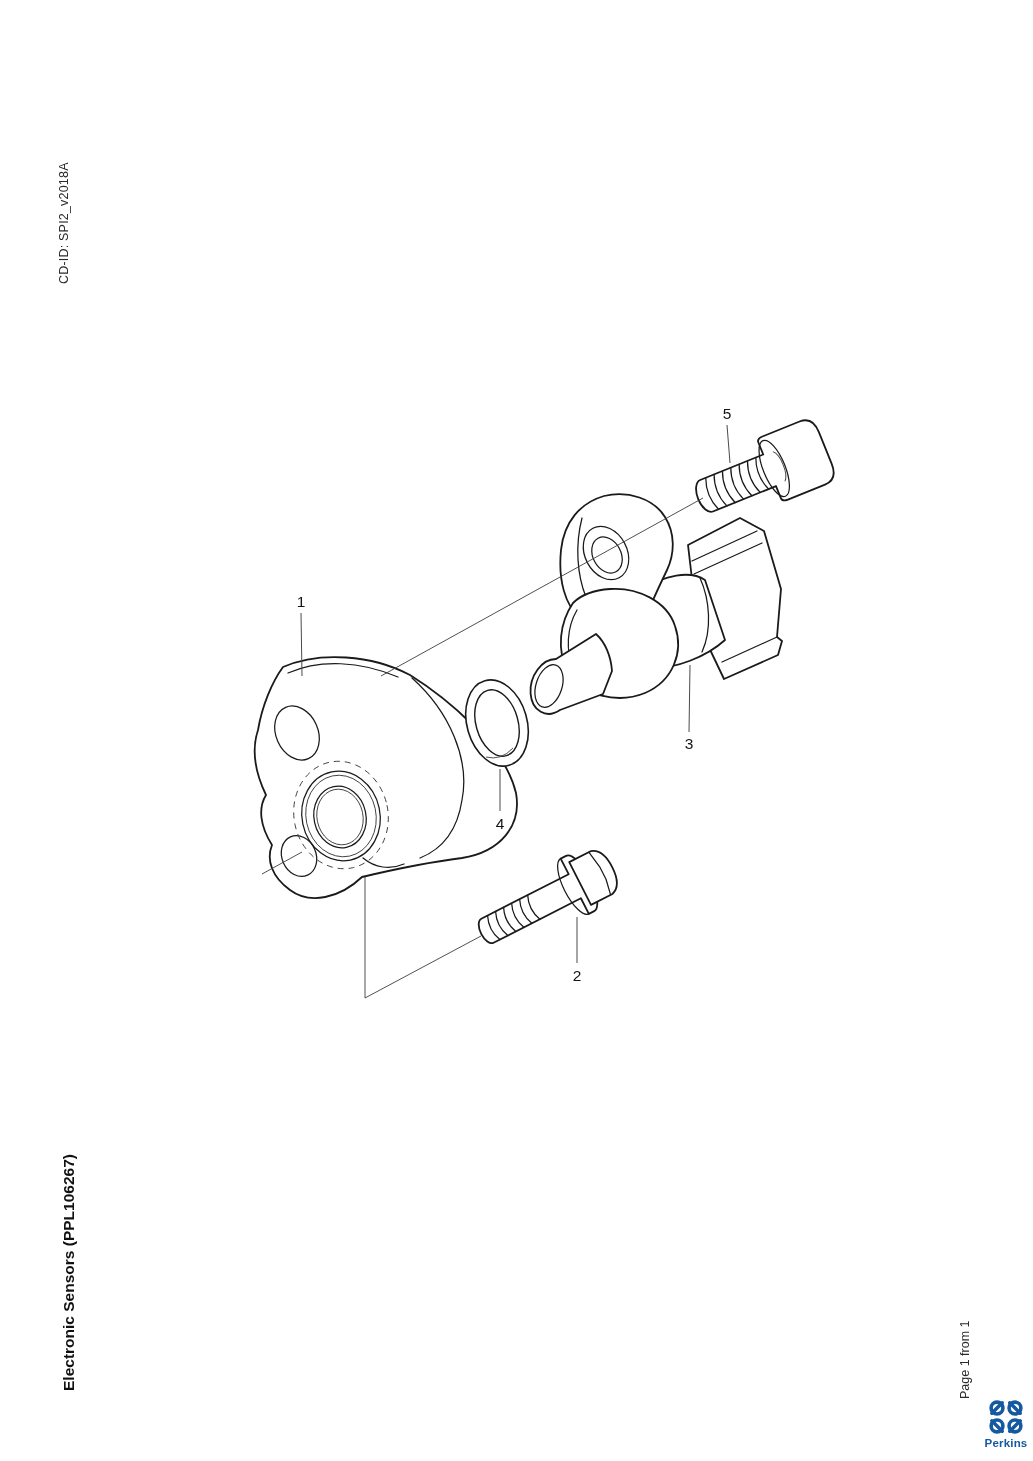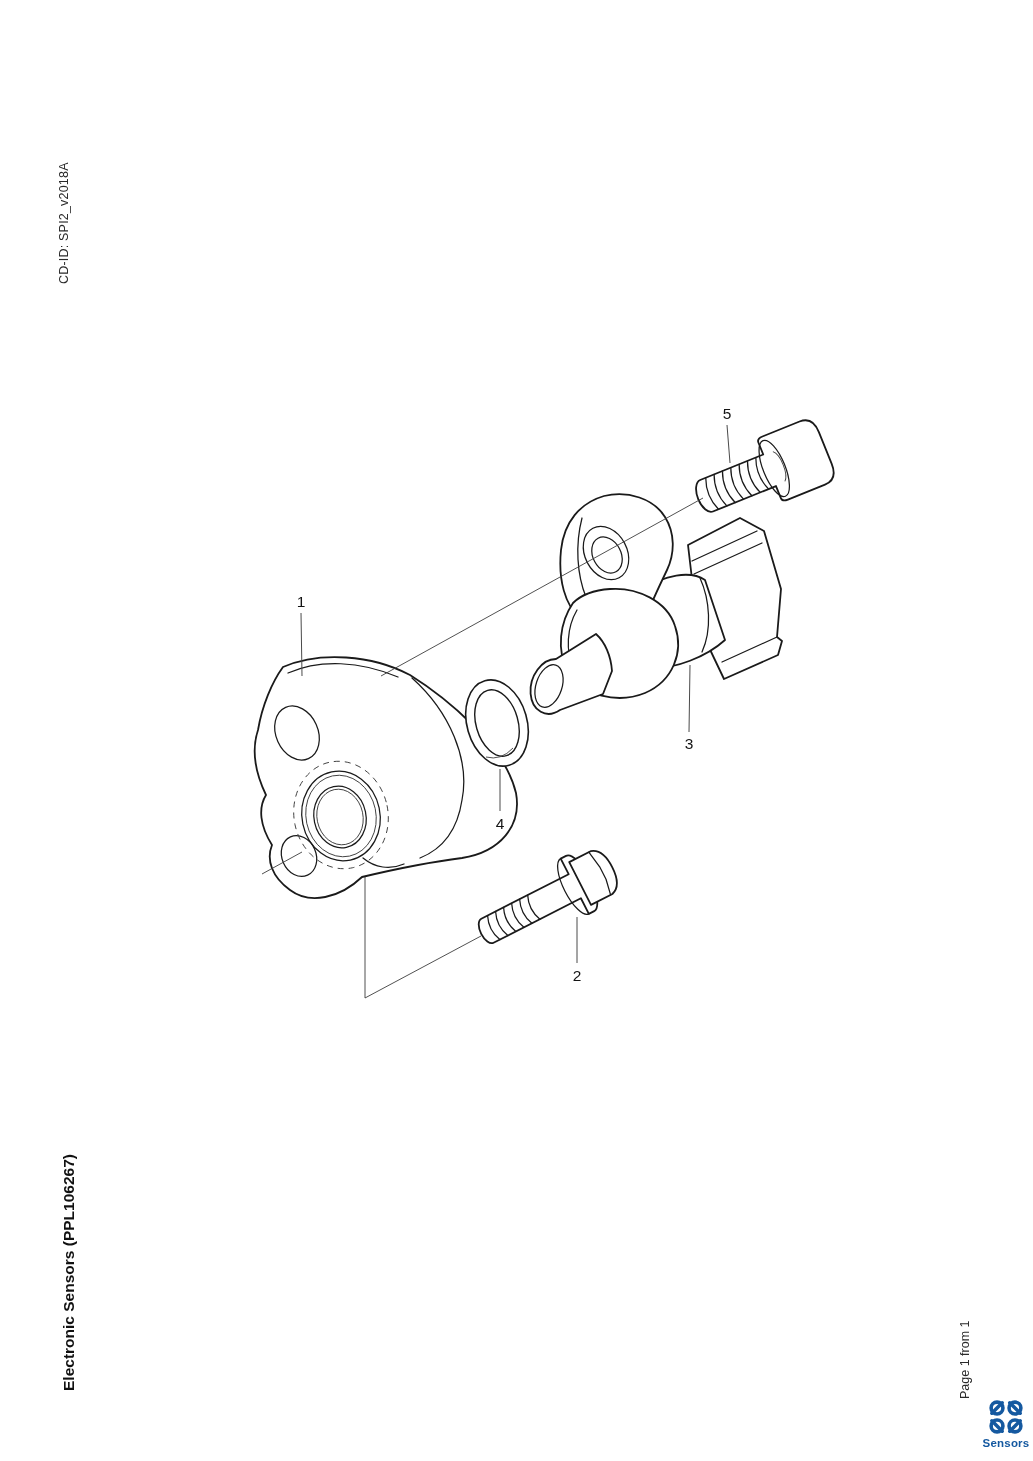--- a/index.html
+++ b/index.html
@@ -166,16 +166,16 @@
         <circle cx="9.5" cy="9.5" r="5.6"></circle>
         <circle cx="26.5" cy="9.5" r="5.6"></circle>
         <circle cx="9.5" cy="26.5" r="5.6"></circle>
         <circle cx="26.5" cy="26.5" r="5.6"></circle>
         <path d="M4.6,14.4 L14.4,4.6"></path>
         <path d="M21.6,4.6 L31.4,14.4"></path>
         <path d="M4.6,21.6 L14.4,31.4"></path>
         <path d="M21.6,31.4 L31.4,21.6"></path>
       </g>
     </svg>
-    <div class="logo-text">Sensors</div>
+    <div class="logo-text">Perkins</div>
   </div>
 
 </div>
 
 </body></html>

